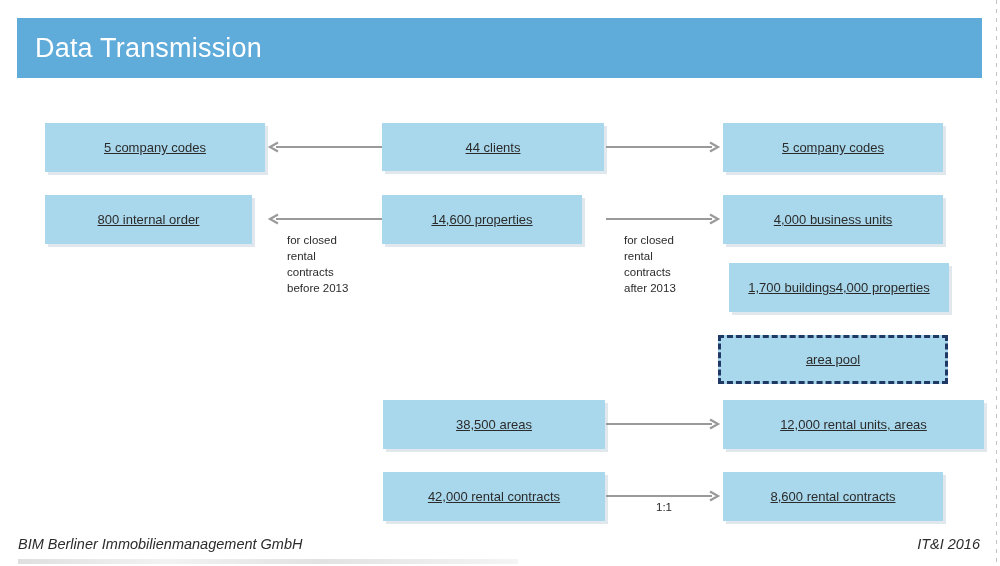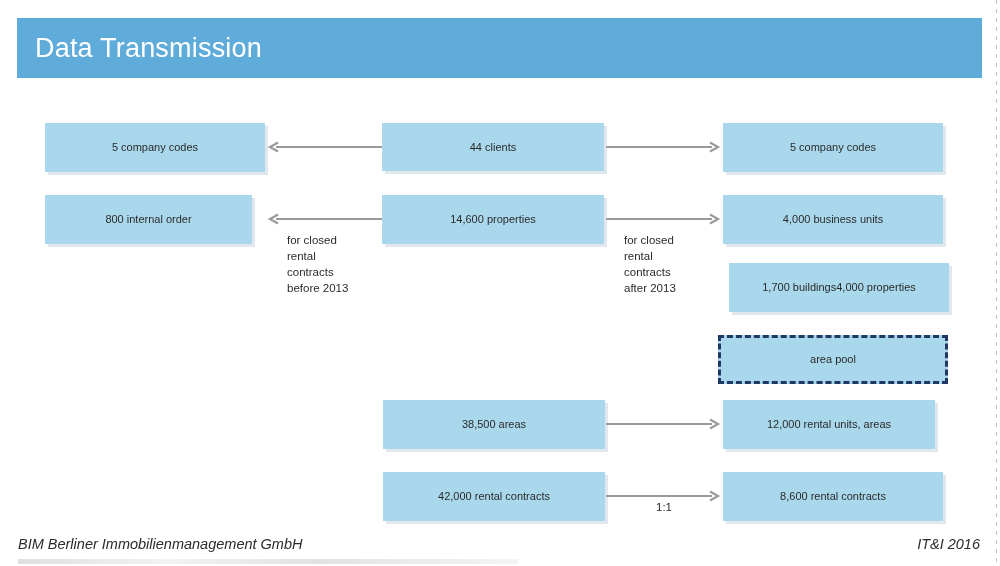--- a/index.html
+++ b/index.html
@@ -44,23 +44,24 @@
   
   .node {
     position: absolute;
     background: #a9d8ec;
     box-shadow: 3px 3px 0 0 rgba(200, 214, 222, 0.55);
     display: flex;
     align-items: center;
     justify-content: center;
     text-align: center;
     color: #2b2b2b;
-    font-size: 11px;
+    font-size: 13px;
     line-height: 15px;
     padding: 9px 6px;
+    text-decoration: underline;
   }
   .node.dashed {
     border: 3px dashed #1f3864;
     box-shadow: none;
   }
   .node .label { display: block; }
 
   
   .arrow {
     position: absolute;
@@ -165,21 +166,21 @@
     <span class="label">800 internal order</span>
   </div>
 
   <div class="arrow" style="left:264px; top:212px; width:120px;">
     <svg width="120" height="14" viewBox="0 0 120 14">
       <line x1="118" y1="7" x2="12" y2="7" stroke="#9a9a9a" stroke-width="2.2"></line>
       <polyline points="14,2.5 6,7 14,11.5" fill="none" stroke="#9a9a9a" stroke-width="2.2"></polyline>
     </svg>
   </div>
 
-  <div class="node" style="left:382px; top:195px; width:222px; height:49px;">
+  <div class="node" style="left:382px; top:195px; width:200px; height:49px;">
     <span class="label">14,600 properties</span>
   </div>
 
   <div class="arrow" style="left:604px; top:212px; width:120px;">
     <svg width="120" height="14" viewBox="0 0 120 14">
       <line x1="2" y1="7" x2="108" y2="7" stroke="#9a9a9a" stroke-width="2.2"></line>
       <polyline points="106,2.5 114,7 106,11.5" fill="none" stroke="#9a9a9a" stroke-width="2.2"></polyline>
     </svg>
   </div>
 
@@ -210,21 +211,21 @@
     <span class="label">38,500 areas</span>
   </div>
 
   <div class="arrow" style="left:604px; top:417px; width:120px;">
     <svg width="120" height="14" viewBox="0 0 120 14">
       <line x1="2" y1="7" x2="108" y2="7" stroke="#9a9a9a" stroke-width="2.2"></line>
       <polyline points="106,2.5 114,7 106,11.5" fill="none" stroke="#9a9a9a" stroke-width="2.2"></polyline>
     </svg>
   </div>
 
-  <div class="node" style="left:723px; top:400px; width:212px; height:49px;">
+  <div class="node" style="left:723px; top:400px; width:261px; height:49px;">
     <span class="label">12,000 rental units, areas</span>
   </div>
 
   <div class="node" style="left:383px; top:472px; width:222px; height:49px;">
     <span class="label">42,000 rental contracts</span>
   </div>
 
   <div class="arrow" style="left:604px; top:489px; width:120px;">
     <svg width="120" height="14" viewBox="0 0 120 14">
       <line x1="2" y1="7" x2="108" y2="7" stroke="#9a9a9a" stroke-width="2.2"></line>

